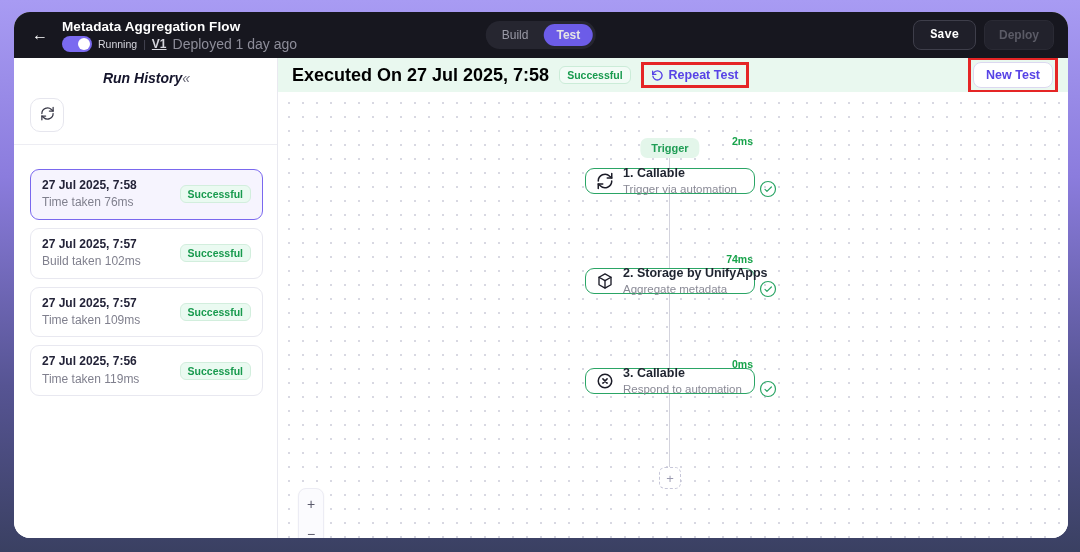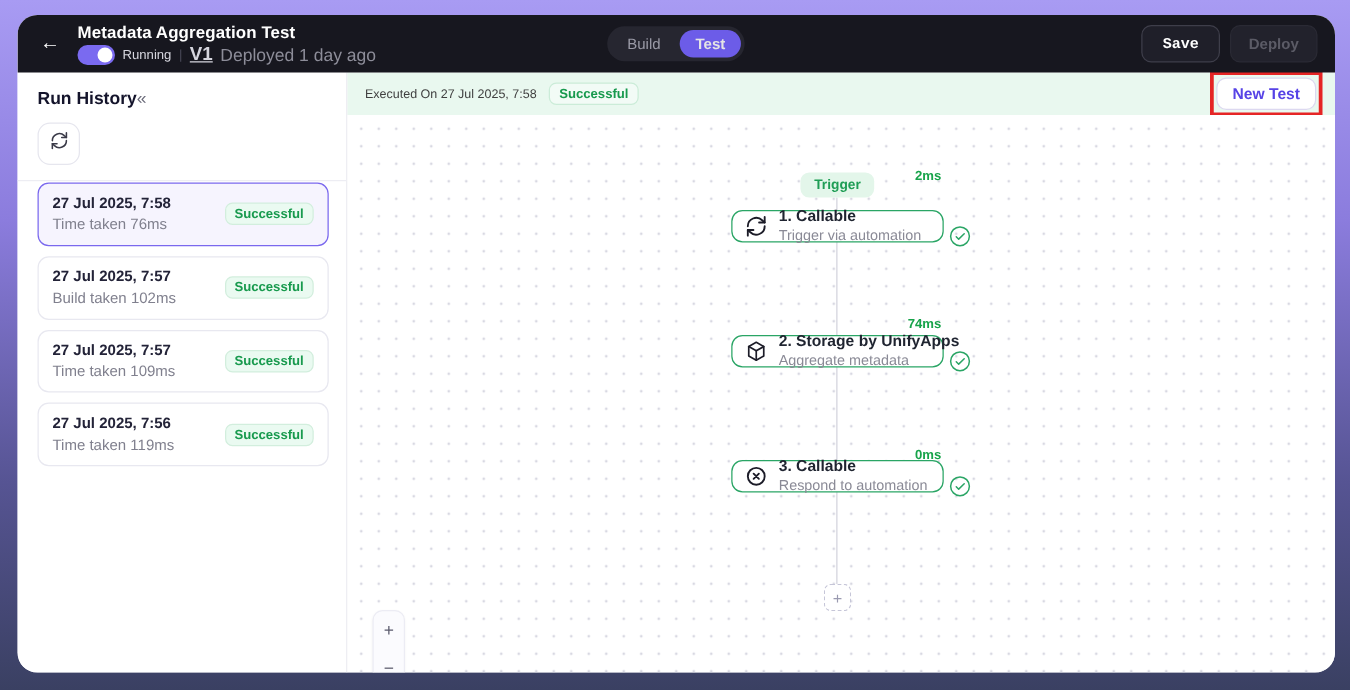--- a/index.html
+++ b/index.html
@@ -21,60 +21,60 @@
   }
   .back-btn { color:#fff; font-size:16px; width:24px; height:24px; display:flex;
     align-items:center; justify-content:center; cursor:pointer; margin-right:10px; }
   .title-block { display:flex; flex-direction:column; gap:2px; }
   .flow-title { color:#fff; font-size:13.5px; font-weight:700; letter-spacing:.1px; }
   .meta-row { display:flex; align-items:center; gap:6px; }
   .toggle { width:30px; height:16px; border-radius:999px; background:#7a6af0; position:relative; cursor:pointer; }
   .toggle .knob { position:absolute; top:2px; left:16px; width:12px; height:12px; border-radius:50%; background:#fff; }
   .running-label { color:#d6d6de; font-size:10.5px; }
   .meta-sep { color:#4a4a58; font-size:10.5px; }
-  .version { color:#d6d6de; font-size:15px; font-weight:700; text-decoration:underline; cursor:pointer; }
+  .version { color:#d6d6de; font-size:12px; font-weight:700; text-decoration:underline; cursor:pointer; }
   .deployed { color:#8d8d99; font-size:14px; }
   .mode-switch {
     position:absolute; left:50%; top:50%; transform:translate(-50%,-50%);
     background:#262630; border-radius:999px; padding:3px; display:flex; align-items:center; gap:2px;
   }
   .mode-tab { font-size:12px; padding:4px 13px; border-radius:999px; color:#9a9aa6; cursor:pointer; }
   .mode-tab.active { background:#6c5ce8; color:#e5e5e5; font-weight:700; }
   .topbar-right { margin-left:auto; display:flex; gap:8px; }
   .btn-save {
     background:#1f1f29; border:1px solid #3e3e4a; color:#fff; font-size:12px; font-weight:600;
     padding:7px 16px; border-radius:8px; cursor:pointer; font-family:Liberation Mono, monospace;
   }
   .btn-deploy {
     background:#22222c; border:1px solid #2a2a34; color:#5b5b66; font-size:12px; font-weight:600;
     padding:7px 14px; border-radius:8px; font-family:inherit;
   }
   
   .content { flex:1; display:flex; min-height:0; }
   .sidebar { width:264px; flex:0 0 auto; background:#fff; border-right:1px solid #e9e9f0;
     padding:12px 14px 0 16px; display:flex; flex-direction:column; }
-  .sidebar-head { display:flex; align-items:center; justify-content:flex-start; }
+  .sidebar-head { display:flex; align-items:center; justify-content:center;font-style:italic; }
   .sidebar-title { font-size:14px; font-weight:700; color:#14142b; }
   .collapse-icon { color:#6b6b7a; font-size:14px; cursor:pointer; }
   .refresh-btn { margin-top:12px; width:34px; height:34px; border:1px solid #e6e6ee; border-radius:10px;
     background:#fff; display:flex; align-items:center; justify-content:center; cursor:pointer; }
   .sidebar-divider { border-bottom:1px solid #ededf3; margin:12px -14px 0 -16px; }
-  .run-list { margin-top:1px; display:flex; flex-direction:column; gap:8px; }
+  .run-list { margin-top:24px; display:flex; flex-direction:column; gap:8px; }
   .run-item { border:1px solid #e8e8f0; border-radius:9px; background:#fff; padding:7px 11px;
     display:flex; align-items:center; justify-content:space-between; cursor:pointer; }
   .run-item.selected { border:1.5px solid #7a68ee; background:#f6f4fe; }
   .run-date { font-size:12px; font-weight:600; color:#232338; line-height:1.45; }
   .run-time { font-size:12px; color:#80808e; line-height:1.45; }
   .badge-success { font-size:10.5px; font-weight:700; color:#189a4e; background:#eafaf1;
     border:1px solid #d2eedd; border-radius:6px; padding:2px 7px; white-space:nowrap; }
   
   .main { flex:1; display:flex; flex-direction:column; min-width:0; }
   .run-bar { height:34px; flex:0 0 auto; background:#e9f8ef; display:flex; align-items:center;
     padding:0 10px 0 14px; gap:10px; }
-  .executed-on { font-size:10px; font-weight:400; color:#404040; }
+  .executed-on { font-size:18px; font-weight:700; color:#000000; }
   .run-bar .badge-success { background:#f2fbf6; border-color:#cbecd8; }
   .annot-red { border:3px solid #e52525; display:flex; align-items:center; }
   .repeat-test { display:flex; align-items:center; gap:5px; padding:3px 7px; cursor:pointer; background:transparent; border:none; font-family:inherit; }
   .repeat-test span { font-size:12.5px; font-weight:700; color:#5743e6; }
   .run-bar-spacer { flex:1; }
   .btn-new-test { background:#fff; border:1px solid #dcd8f0; border-radius:8px; color:#5743e6;
     font-size:12.5px; font-weight:700; padding:5px 12px; cursor:pointer; margin:2px; font-family:inherit; }
   
   .canvas { flex:1; position:relative; overflow:hidden; background-color:#fff;
     background-image:radial-gradient(circle, #d8d8e2 1px, transparent 1.3px);
@@ -105,21 +105,21 @@
     color:#5a5a6c; font-size:14px; cursor:pointer; }
 </style>
 </head>
 <body>
 
 <div class="app-window">
 
   <div class="topbar">
     <div class="back-btn">←</div>
     <div class="title-block">
-      <div class="flow-title">Metadata Aggregation Test</div>
+      <div class="flow-title">Metadata Aggregation Flow</div>
       <div class="meta-row">
         <div class="toggle">
             <div class="knob"></div>
           </div>
         <span class="running-label">Running</span>
         <span class="meta-sep">|</span>
         <span class="version">V1</span>
         <span class="deployed">Deployed 1 day ago</span>
       </div>
     </div>
@@ -180,20 +180,29 @@
             </div>
           <span class="badge-success">Successful</span>
         </div>
       </div>
     </div>
 
     <div class="main">
       <div class="run-bar">
         <span class="executed-on">Executed On 27 Jul 2025, 7:58</span>
         <span class="badge-success">Successful</span>
+        <div class="annot-red">
+          <button class="repeat-test">
+            <svg width="13" height="13" viewBox="0 0 24 24" fill="none" stroke="#5743e6" stroke-width="2.4" stroke-linecap="round" stroke-linejoin="round">
+                <path d="M3 4v6h6"></path>
+                <path d="M3.5 13a8.5 8.5 0 1 0 2.2-7L3 10"></path>
+              </svg>
+            <span>Repeat Test</span>
+          </button>
+        </div>
         <div class="run-bar-spacer"></div>
         <div class="annot-red">
           <button class="btn-new-test">New Test</button>
         </div>
       </div>
 
       <div class="canvas">
         <div class="connector"></div>
         <div class="trigger-pill">Trigger</div>
 

